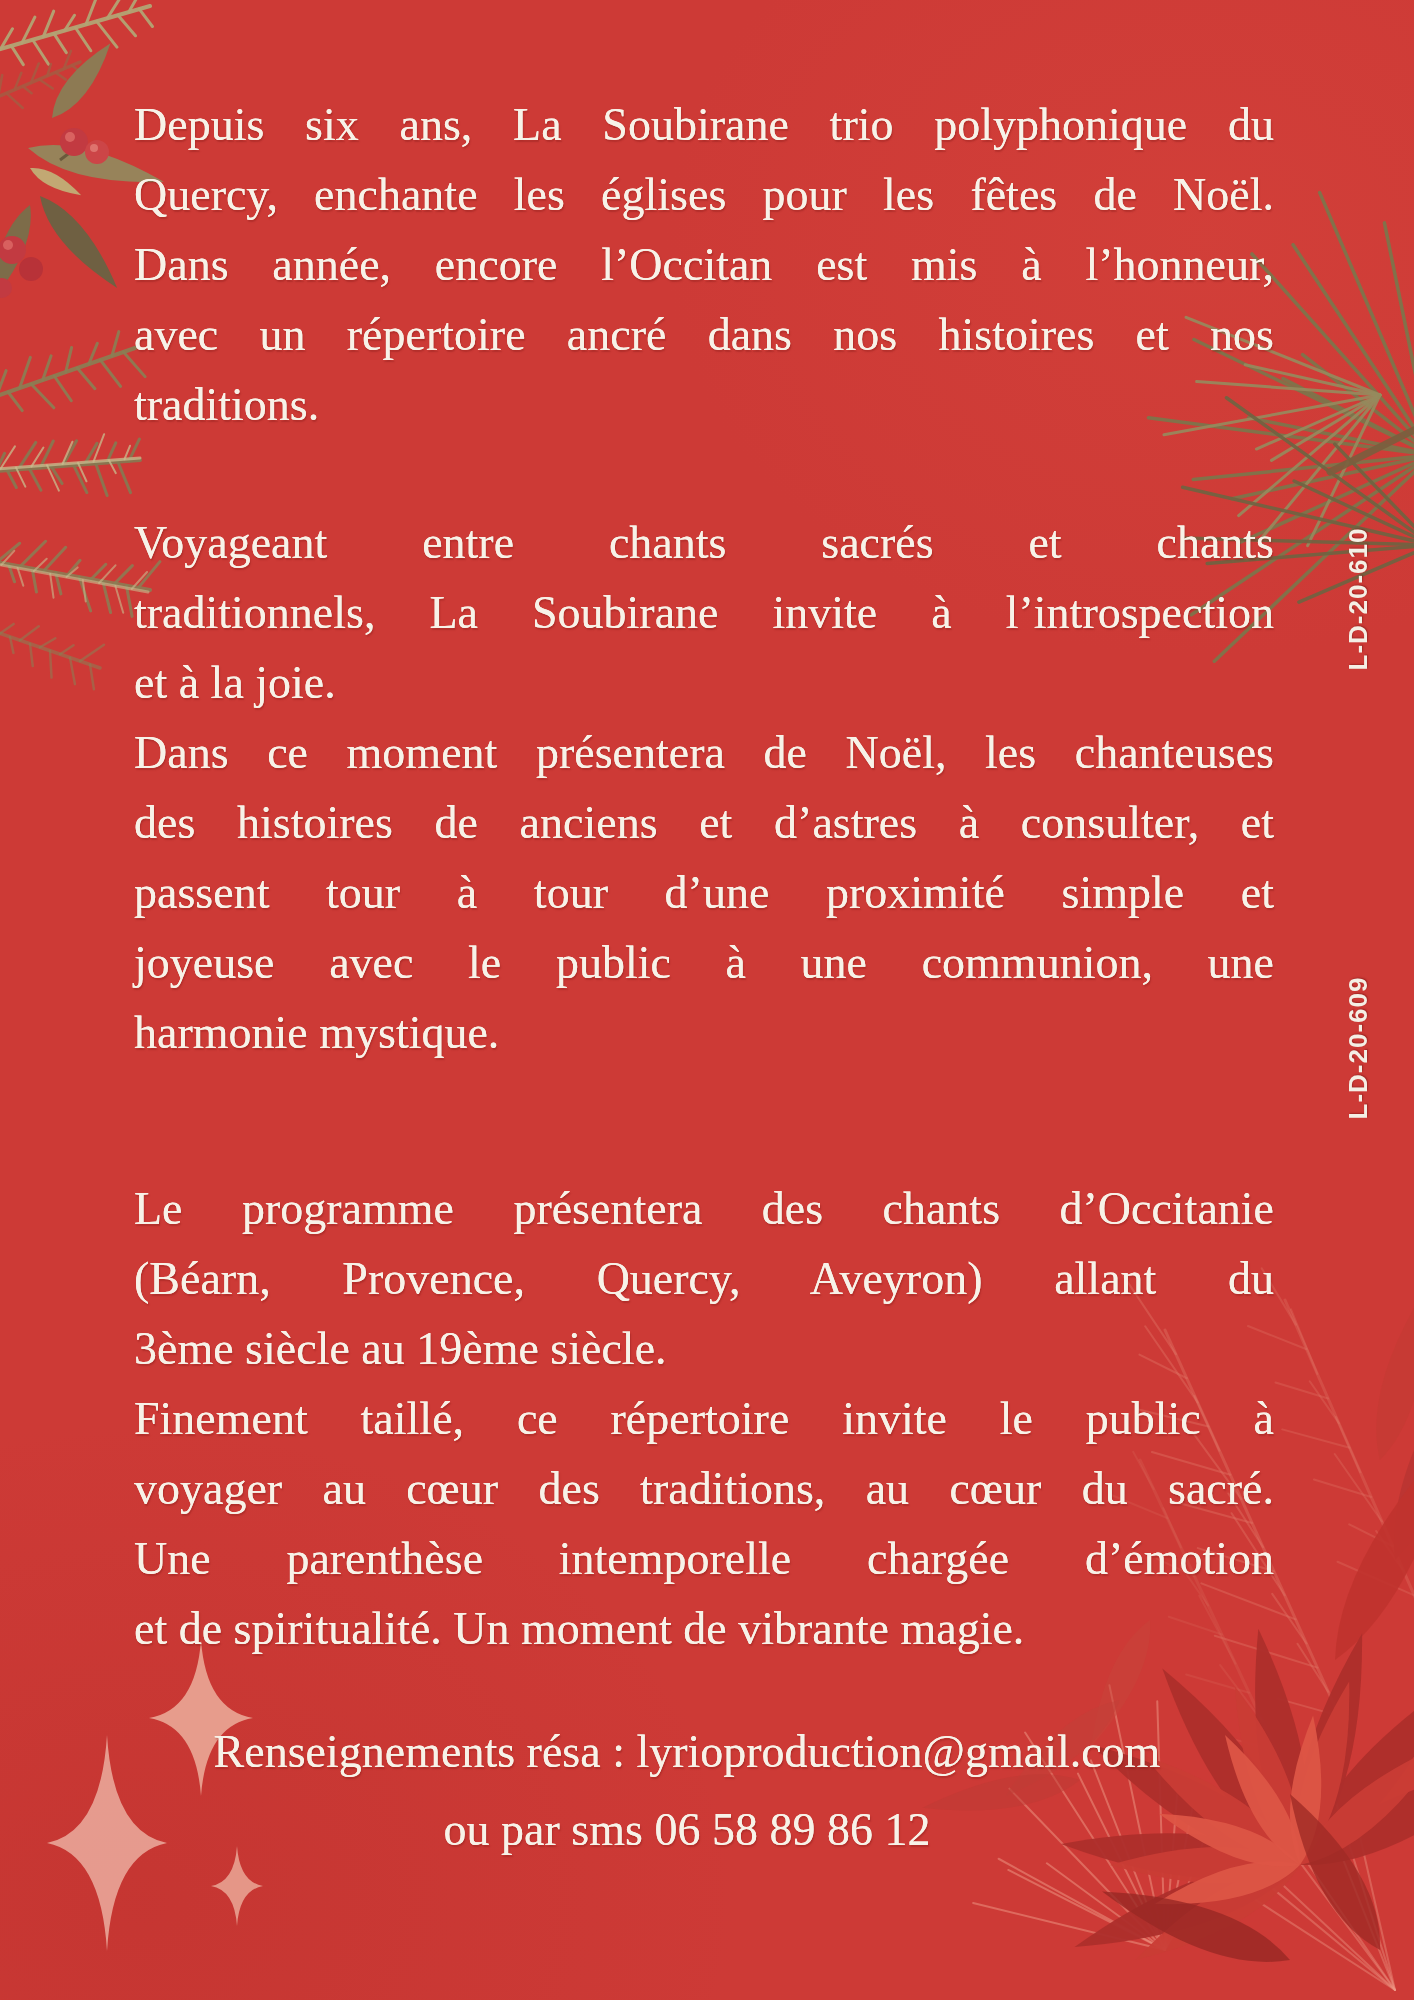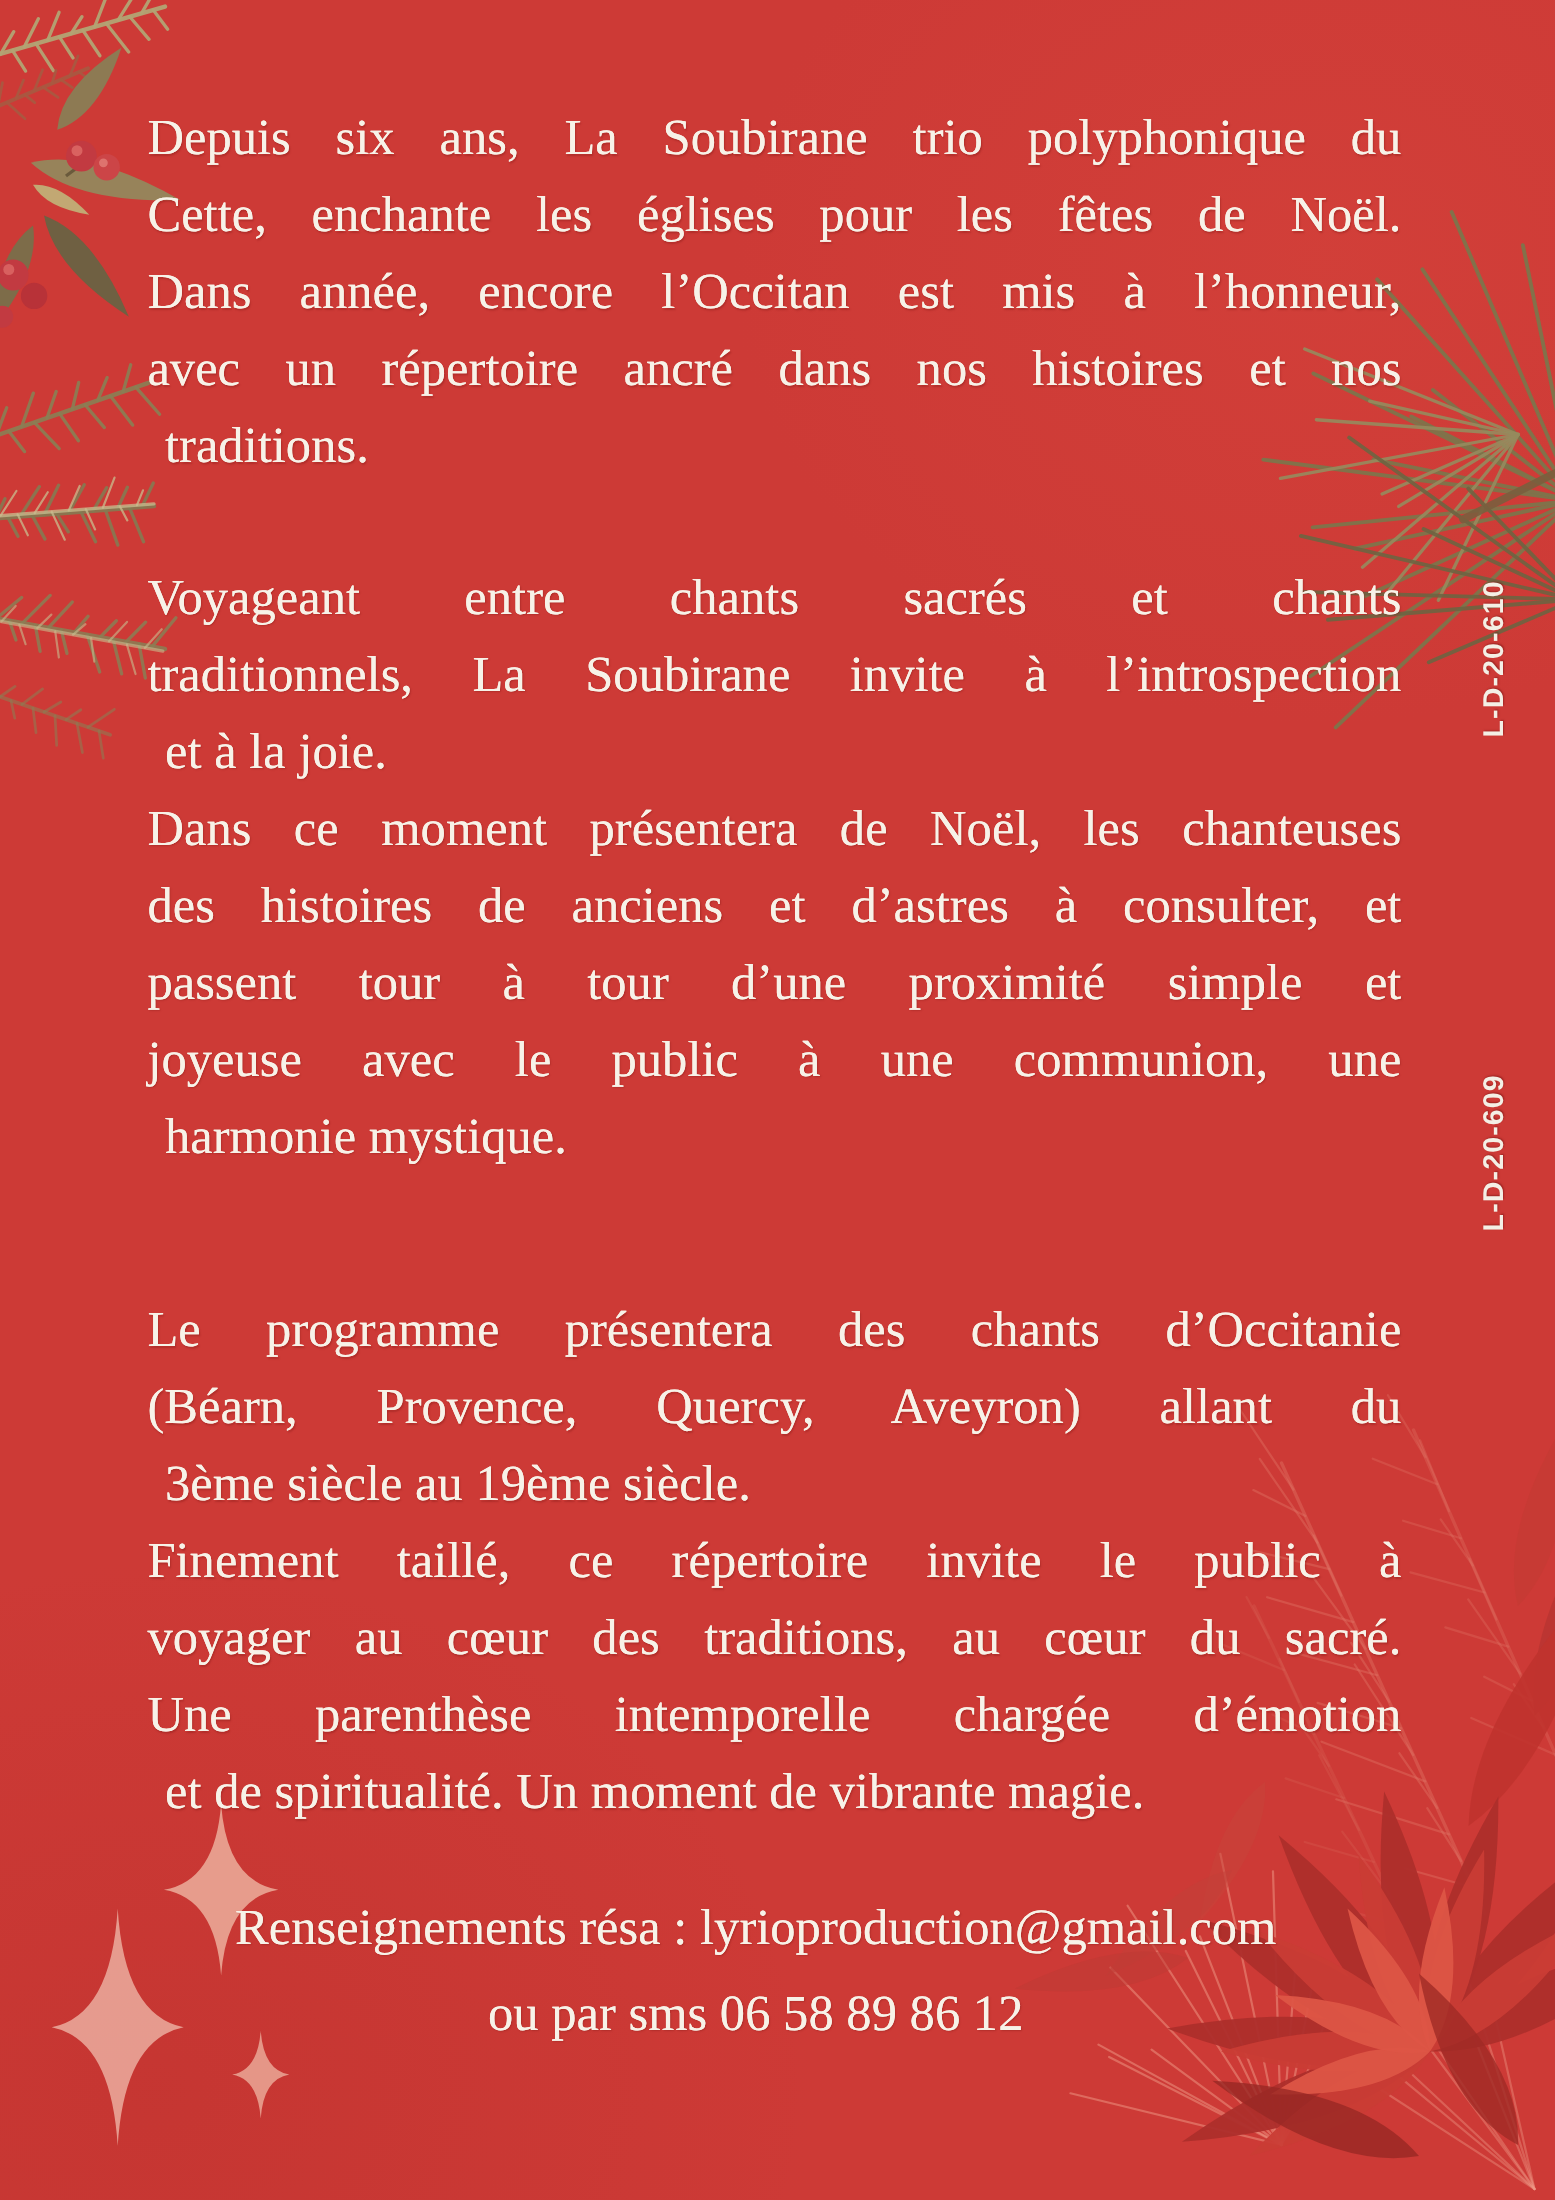--- a/index.html
+++ b/index.html
@@ -14,21 +14,21 @@
     font-family:"Liberation Serif", serif;
   }
   #deco{position:absolute;left:0;top:0;pointer-events:none;}
   .col{
     position:absolute;left:134px;width:1140px;
     color:#f7f2e8;font-size:46px;line-height:70px;font-weight:500;
     text-shadow:0 0 .6px currentColor, 1px 1.5px 1.5px rgba(125,24,20,.35);
     font-family:Liberation Serif, serif;
   }
   .jl{text-align:justify;text-align-last:justify;white-space:normal;}
-  .ll{text-align:left;margin-left:16px;}
+  .ll{text-align:left;}
   #p1{top:90px;}
   #p2{top:508px;}
   #p3{top:1174px;}
   #contact{
     position:absolute;left:34px;top:1713px;width:1306px;
     text-align:center;color:#f7f2e8;font-size:46px;line-height:78px;font-weight:500;
     text-shadow:0 0 .6px currentColor, 1px 1.5px 1.5px rgba(125,24,20,.35);
   }
   .vlabel{
     position:absolute;left:1358px;
@@ -291,21 +291,21 @@
       </g>
     <g id="deco-sparkles">
         <path d="M0 -78 Q 5.2 -7.800000000000001 52 0 Q 5.2 7.800000000000001 0 78 Q -5.2 7.800000000000001 -52 0 Q -5.2 -7.800000000000001 0 -78 Z" fill="#eaa796" opacity="0.9" transform="translate(201 1718)"></path>
         <path d="M0 -108 Q 6 -10.8 60 0 Q 6 10.8 0 108 Q -6 10.8 -60 0 Q -6 -10.8 0 -108 Z" fill="#e8a093" opacity="0.95" transform="translate(107 1843)"></path>
         <path d="M0 -40 Q 2.6 -4 26 0 Q 2.6 4 0 40 Q -2.6 4 -26 0 Q -2.6 -4 0 -40 Z" fill="#eaa796" opacity="0.85" transform="translate(237 1886)"></path>
       </g>
   </svg>
 
   <div class="col" id="p1">
     <div class="jl">Depuis six ans, La Soubirane trio polyphonique du</div>
-    <div class="jl">Cette, enchante les églises pour les fêtes de Noël.</div>
+    <div class="jl">Quercy, enchante les églises pour les fêtes de Noël.</div>
     <div class="jl">Dans année, encore l’Occitan est mis à l’honneur,</div>
     <div class="jl">avec un répertoire ancré dans nos histoires et nos</div>
     <div class="ll">traditions.</div>
   </div>
 
   <div class="col" id="p2">
     <div class="jl">Voyageant entre chants sacrés et chants</div>
     <div class="jl">traditionnels, La Soubirane invite à l’introspection</div>
     <div class="ll">et à la joie.</div>
     <div class="jl">Dans ce moment présentera de Noël, les chanteuses</div>

